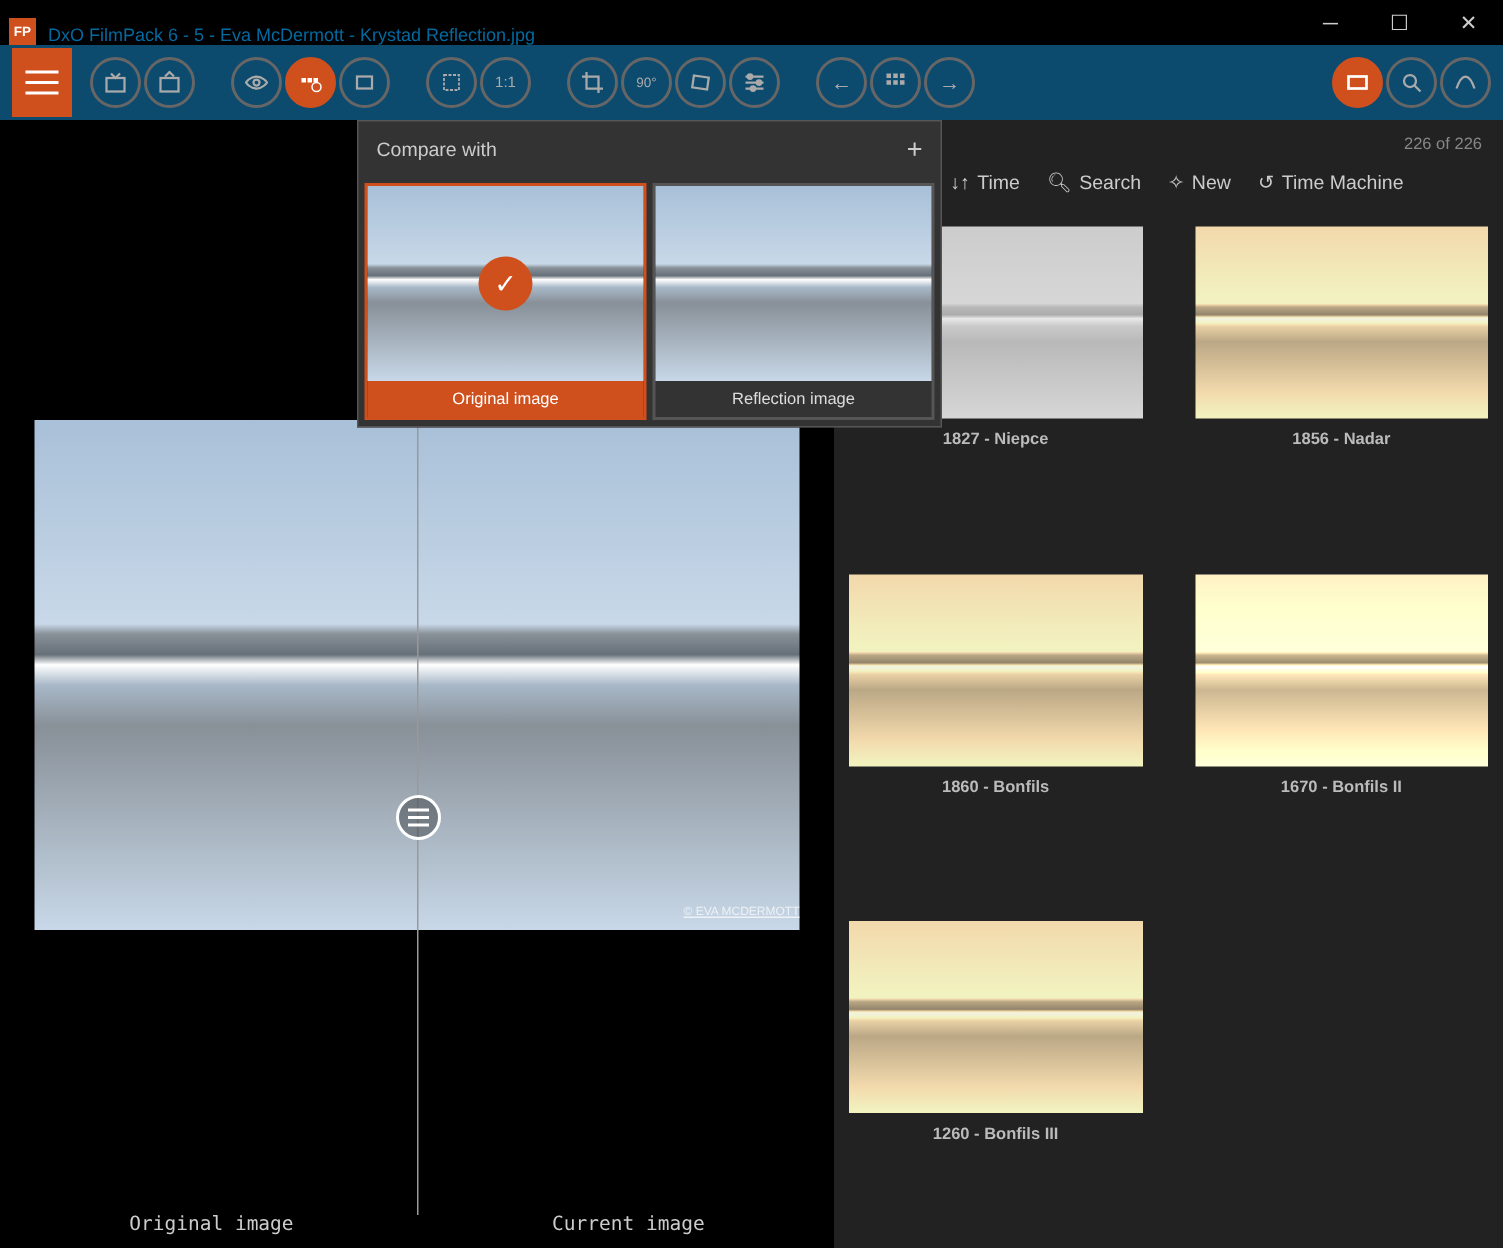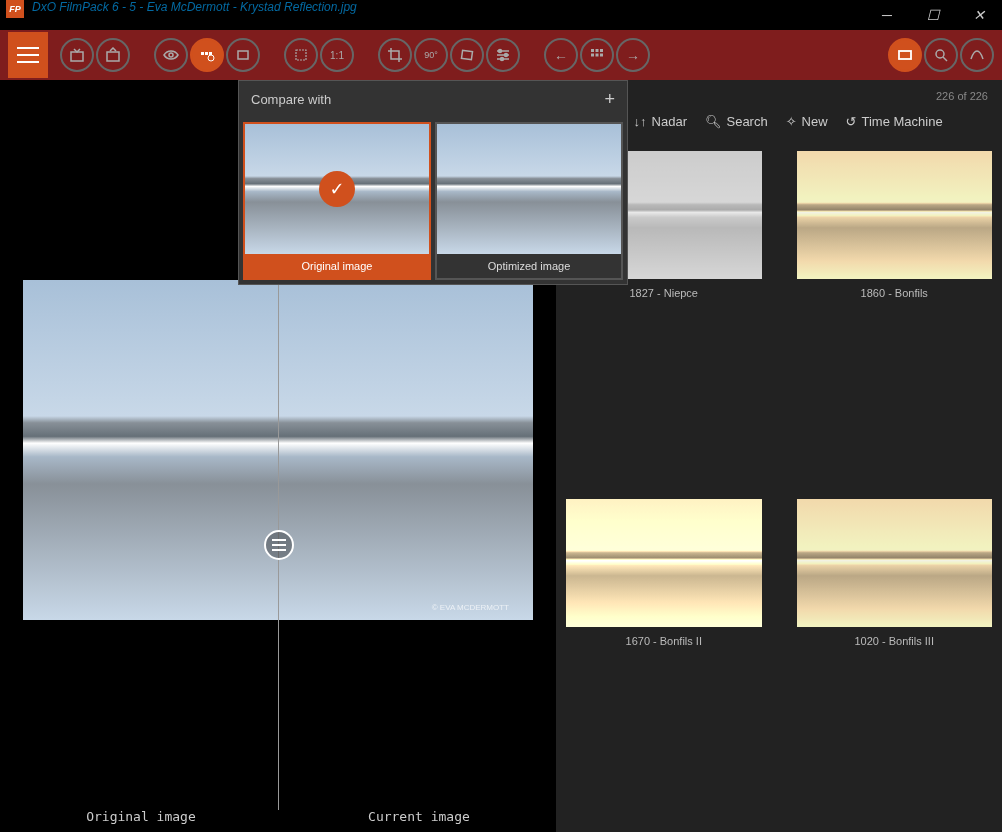--- a/index.html
+++ b/index.html
@@ -1,26 +1,26 @@
 <!DOCTYPE html>
 <html><head>
 <meta charset="utf-8">
 <style>
 * { margin: 0; padding: 0; box-sizing: border-box; }
 body { width: 1002px; height: 832px; background: #1a1a1a; font-family: "Segoe UI", Arial, sans-serif; color: #ccc; overflow: hidden; }
 
 
-.titlebar { height: 30px; background: #000; display: flex; align-items: flex-start; padding: 0 0 0 6px; font-style: italic; }
+.titlebar { height: 30px; background: #000; display: flex; align-items: flex-end; padding: 0 0 0 6px; }
 .titlebar-icon { width: 18px; height: 18px; background: #d0501d; color: #fff; font-size: 9px; font-weight: bold; display: flex; align-items: center; justify-content: center; margin-right: 8px; }
 .titlebar-text { color: #0369a1; font-size: 12px; flex: 1; }
 .win-controls { display: flex; }
 .win-btn { width: 46px; height: 30px; display: flex; align-items: center; justify-content: center; color: #ccc; font-size: 14px; }
 
 
-.toolbar { height: 50px; background: #7f1d1d; display: flex; align-items: center; padding: 0 8px; gap: 2px; }
+.toolbar { height: 50px; background: #0c4a6e; display: flex; align-items: center; padding: 0 8px; gap: 2px; }
 .hamburger { width: 40px; height: 46px; background: #d0501d; display: flex; flex-direction: column; align-items: center; justify-content: center; gap: 5px; margin-right: 10px; }
 .hamburger span { width: 22px; height: 2px; background: #fff; }
 .tbtn { width: 34px; height: 34px; border: 2px solid #666; border-radius: 50%; display: flex; align-items: center; justify-content: center; color: #aaa; font-size: 14px; cursor: pointer; }
 .tbtn.active { background: #d0501d; border-color: #d0501d; color: #fff; }
 .tgap { width: 20px; }
 .tspacer { flex: 1; }
 
 
 .main { display: flex; height: calc(100% - 80px); }
 .viewer { flex: 1; background: #000; position: relative; display: flex; flex-direction: column; }
@@ -45,29 +45,29 @@
 .scene.faded { filter: grayscale(1) contrast(0.3) brightness(1.4); }
 .scene.warm { filter: sepia(0.8) saturate(1.2) brightness(1.1); }
 .scene.light { filter: sepia(0.6) brightness(1.3) contrast(0.7); }
 
 
 .image-area { flex: 1; position: relative; display: flex; align-items: flex-start; justify-content: center; padding-top: 200px; }
 .main-scene { width: 510px; height: 340px; position: relative; }
 .split-line { position: absolute; top: 0; bottom: -190px; left: 50%; width: 1px; background: #999; }
 .split-handle { position: absolute; top: 50%; left: 50%; transform: translate(-50%, -50%); width: 30px; height: 30px; border: 2px solid #fff; border-radius: 50%; background: rgba(0,0,0,0.3); display: flex; flex-direction: column; align-items: center; justify-content: center; gap: 3px; }
 .split-handle span { width: 14px; height: 2px; background: #fff; }
-.watermark { position: absolute; bottom: 8px; right: 24px; color: rgba(255,255,255,0.7); font-size: 8px; }
+.watermark { position: absolute; bottom: 8px; right: 0; color: rgba(255,255,255,0.7); font-size: 8px; text-decoration: underline; }
 
 .image-labels { display: flex; justify-content: space-around; padding: 12px 0 8px; font-family: monospace; font-size: 13px; color: #ccc; }
 
 
 .sidebar-count { text-align: right; padding: 10px 14px 0; color: #888; font-size: 11px; }
 .sidebar-tools { display: flex; gap: 18px; padding: 12px 14px; font-size: 13px; color: #ccc; align-items: center; }
 .sidebar-tool { display: flex; align-items: center; gap: 5px; cursor: pointer; }
-.preset-grid { flex: 1; overflow-y: auto; padding: 10px; display: grid; grid-template-columns: 1fr 1fr; gap: 24px 35px; }
+.preset-grid { flex: 1; overflow-y: auto; padding: 10px; display: grid; grid-template-columns: 1fr 1fr; gap: 24px 35px; font-weight: bold; }
 .preset { display: flex; flex-direction: column; gap: 8px; }
 .preset-thumb { height: 128px; }
 .preset-label { text-align: center; font-size: 11px; color: #bbb; }
 </style>
 </head>
 <body>
 
 <div class="titlebar">
   <div class="titlebar-icon">FP</div>
   <div class="titlebar-text">DxO FilmPack 6 - 5 - Eva McDermott - Krystad Reflection.jpg</div>
@@ -185,21 +185,21 @@
       </div>
       <div class="compare-thumbs">
         <div class="compare-thumb selected">
           <div class="compare-thumb-img scene">
             <div class="check-badge">✓</div>
           </div>
           <div class="compare-thumb-label">Original image</div>
         </div>
         <div class="compare-thumb">
           <div class="compare-thumb-img scene"></div>
-          <div class="compare-thumb-label">Optimized image</div>
+          <div class="compare-thumb-label">Reflection image</div>
         </div>
       </div>
     </div>
 
     <div class="image-area">
       <div class="main-scene scene">
         <div class="split-line">
           <div class="split-handle">
               <span></span>
               <span></span>
@@ -217,21 +217,21 @@
 
   <div class="sidebar">
     <div class="sidebar-count">226 of 226</div>
     <div class="sidebar-tools">
       <div class="sidebar-tool">
         <span>☰</span>
         <span>Filter</span>
       </div>
       <div class="sidebar-tool">
         <span>↓↑</span>
-        <span>Nadar</span>
+        <span>Time</span>
       </div>
       <div class="sidebar-tool">
         <span>🔍︎</span>
         <span>Search</span>
       </div>
       <div class="sidebar-tool">
         <span>✧</span>
         <span>New</span>
       </div>
       <div class="sidebar-tool">
@@ -239,25 +239,29 @@
         <span>Time Machine</span>
       </div>
     </div>
     <div class="preset-grid" id="preset-grid">
         <div class="preset">
           <div class="preset-thumb scene faded"></div>
           <div class="preset-label">1827 - Niepce</div>
         </div>
         <div class="preset">
           <div class="preset-thumb scene sepia"></div>
+          <div class="preset-label">1856 - Nadar</div>
+        </div>
+        <div class="preset">
+          <div class="preset-thumb scene sepia"></div>
           <div class="preset-label">1860 - Bonfils</div>
         </div>
         <div class="preset">
           <div class="preset-thumb scene warm"></div>
           <div class="preset-label">1670 - Bonfils II</div>
         </div>
         <div class="preset">
           <div class="preset-thumb scene sepia"></div>
-          <div class="preset-label">1020 - Bonfils III</div>
+          <div class="preset-label">1260 - Bonfils III</div>
         </div>
       </div>
   </div>
 </div>
 
 </body></html>

